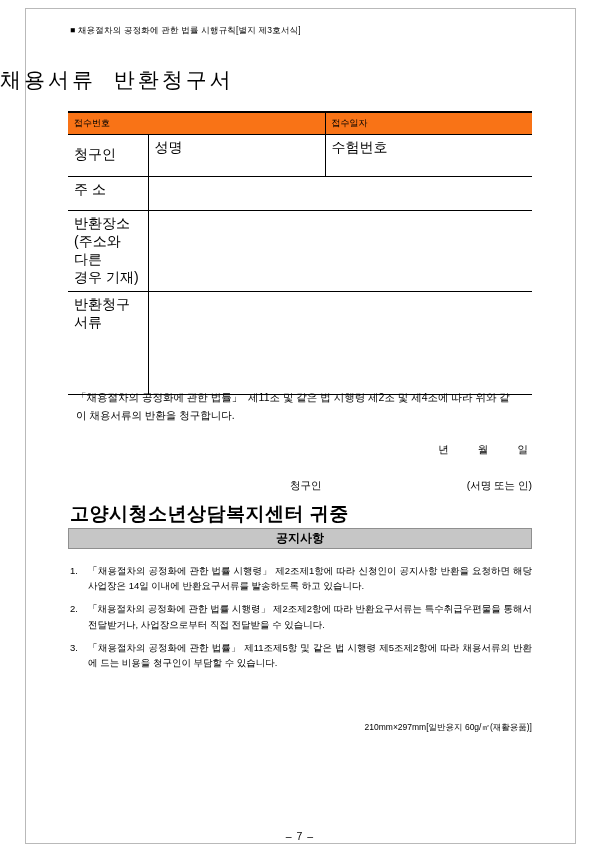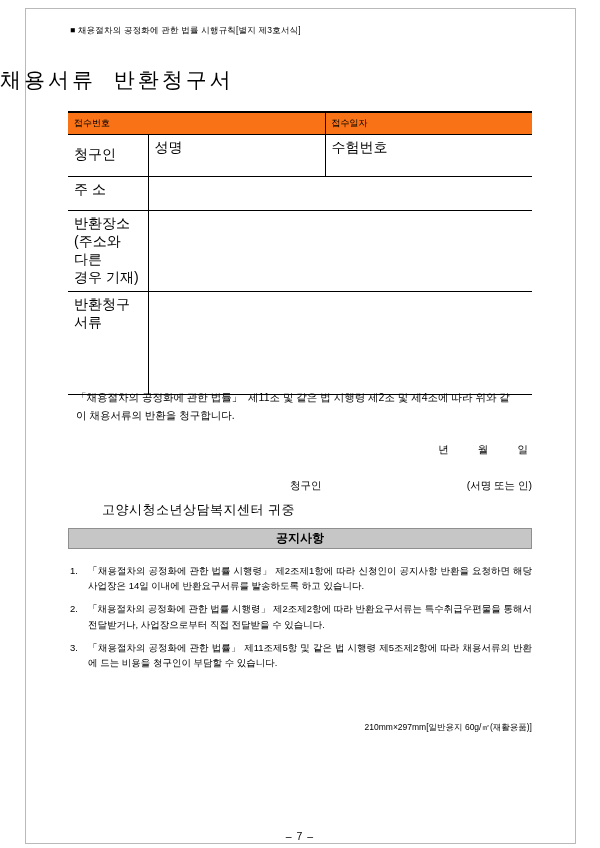--- a/index.html
+++ b/index.html
@@ -25,21 +25,21 @@
   .r3 td { height:34px; }
   .r4 td { height:66px; }
   .r5 td { height:103px; }
   .vmid { vertical-align:middle !important; }
 
   .declaration { position:absolute; left:76px; top:389px; width:458px; font-size:10.5px; line-height:1.7; white-space:pre-wrap; }
   .date-line { position:absolute; right:72px; top:443px; font-size:10.5px; white-space:pre; }
   .claimant-line { position:absolute; left:68px; top:479px; width:464px; height:15px; font-size:10.5px; }
   .claimant-line .cl { position:absolute; left:222px; }
   .claimant-line .sg { position:absolute; right:0; }
-  .recipient { position:absolute; left:70px; top:501px; font-size:13px; font-weight:normal; letter-spacing:0.5px;margin-left:32px; }
+  .recipient { position:absolute; left:70px; top:501px; font-size:19px; font-weight:bold; letter-spacing:0.5px; }
 
   .notice-bar { position:absolute; left:68px; top:528px; width:464px; height:21px;
                 background:#c6c6c6; border:1px solid #8f8f8f; text-align:center;
                 font-size:12px; font-weight:bold; line-height:19px; }
   .notice-items { position:absolute; left:70px; top:563px; width:462px; font-size:9.5px; line-height:1.6; }
   .notice-items .item { display:flex; margin-bottom:8px; }
   .notice-items .num { width:18px; flex:none; }
   .notice-items .txt { flex:1; text-align:justify; }
 
   .paper-spec { position:absolute; right:68px; top:722px; font-size:8.5px; }

